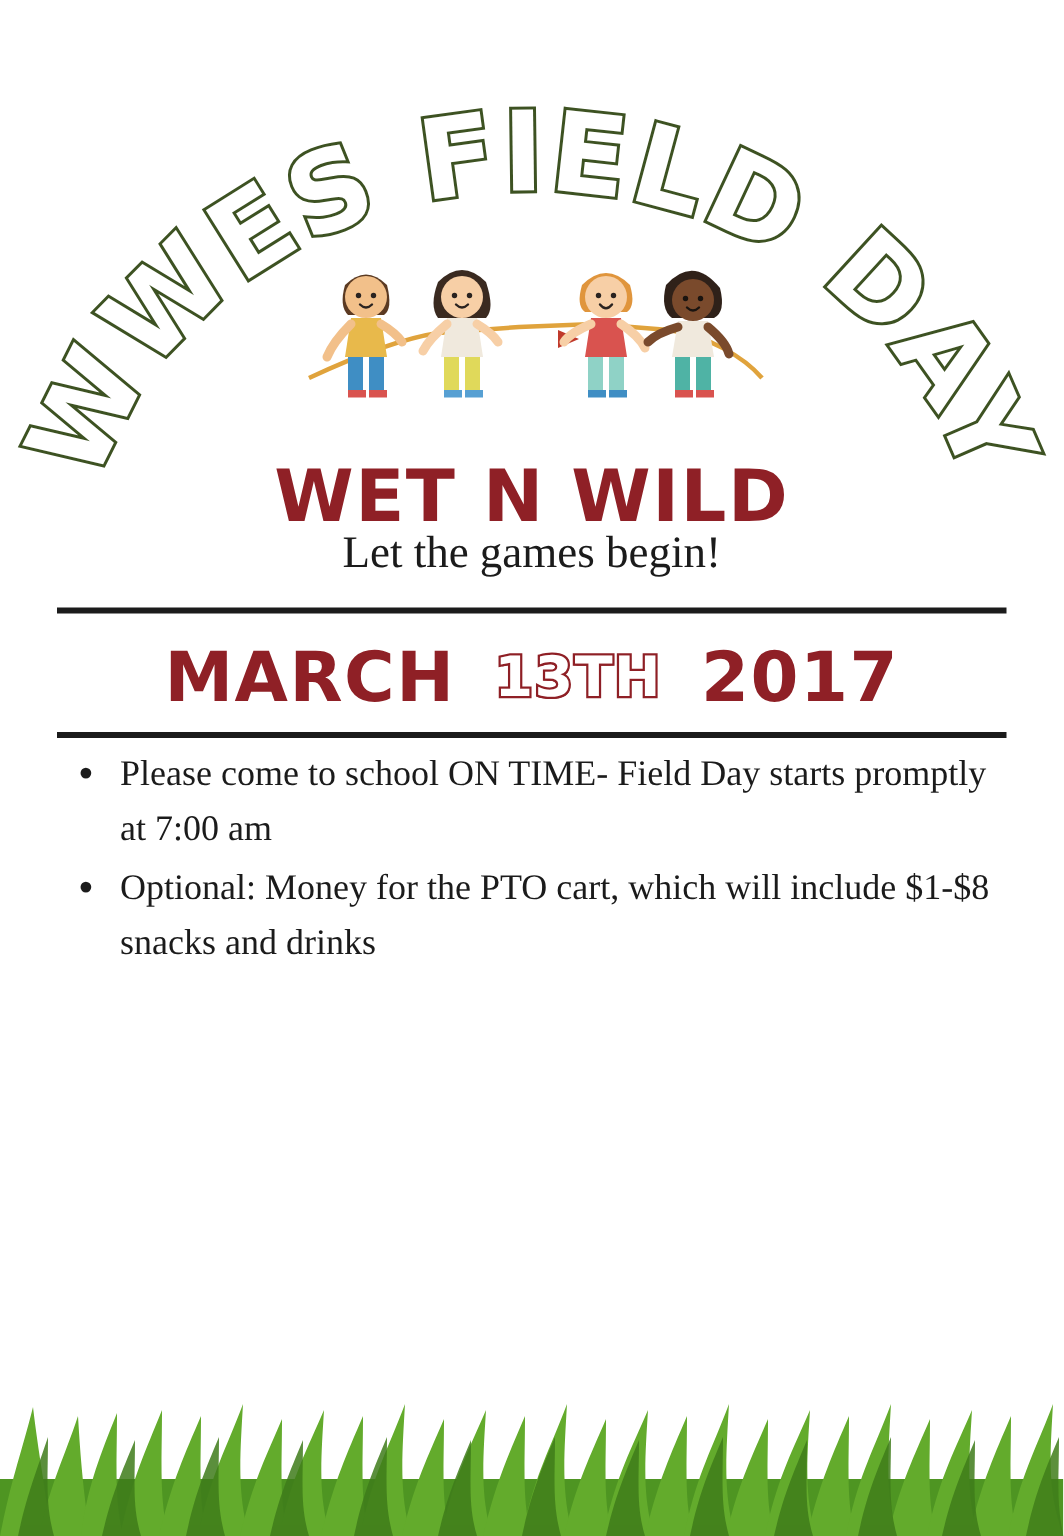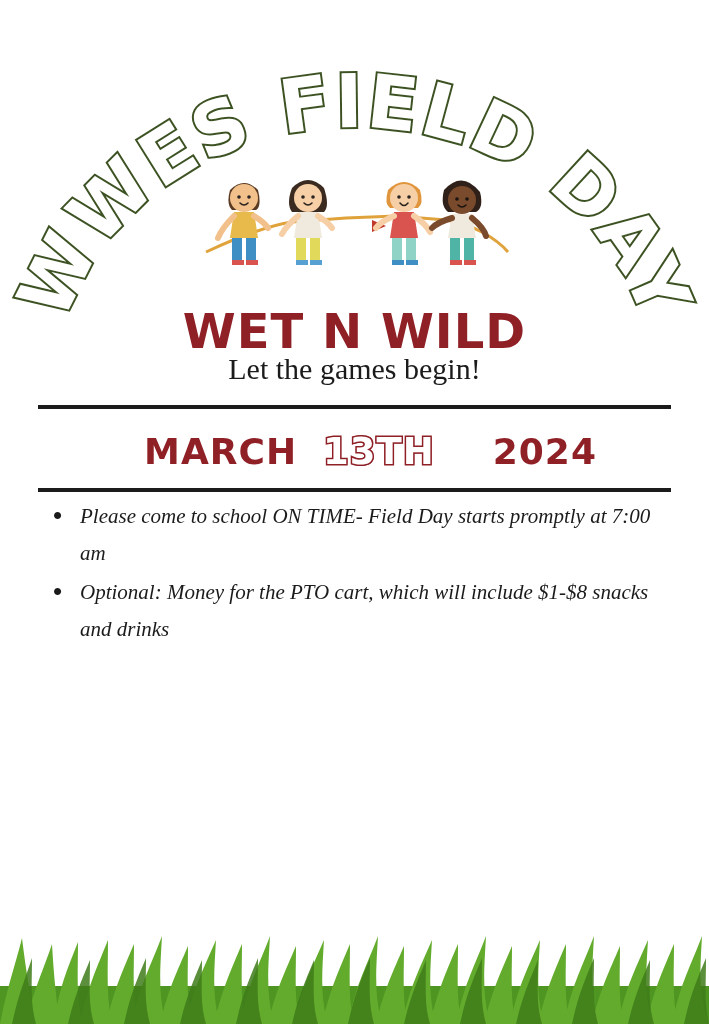--- a/index.html
+++ b/index.html
@@ -100,24 +100,23 @@
     display: flex;
     align-items: center;
     justify-content: center;
     gap: 26px;
     height: 62px;
   }
   .date-month,
   .date-year {
     font-family: "DejaVu Sans", sans-serif;
     font-weight: bold;
-    font-size: 36px;
+    font-size: 46px;
     letter-spacing: 1px;
     color: #8f2026;
-    margin-left: 32px;
   }
   .date-day {
     font-family: "DejaVu Sans", sans-serif;
     font-weight: bold;
     font-size: 37px;
     letter-spacing: 1px;
     color: #ffffff;
     -webkit-text-stroke: 3px #8f2026;
     paint-order: stroke fill;
     text-shadow:
@@ -134,25 +133,24 @@
     left: 44px;
     width: 620px;
     margin: 0;
     padding: 0;
     list-style: none;
   }
   .notes li {
     position: relative;
     padding-left: 36px;
     font-family: "Liberation Serif", serif;
-    font-size: 21px;
+    font-size: 24px;
     line-height: 37px;
     color: #1b1b1b;
     margin-bottom: 2px;
-    font-style: italic;
   }
   .notes li:before {
     content: "\2022";
     position: absolute;
     left: 8px;
     top: -1px;
     font-size: 30px;
     color: #1b1b1b;
   }
 
@@ -252,21 +250,21 @@
 
   <div class="wet-n-wild">WET N WILD</div>
   <div class="tagline">Let the games begin!</div>
 
   <div class="rule rule-top"></div>
   <div class="rule rule-bottom"></div>
 
   <div class="date-line">
     <span class="date-month">MARCH</span>
     <span class="date-day">13TH</span>
-    <span class="date-year">2024</span>
+    <span class="date-year">2017</span>
   </div>
 
   <ul class="notes">
     <li>Please come to school ON TIME- Field Day starts promptly at 7:00 am</li>
     <li>Optional: Money for the PTO cart, which will include $1-$8 snacks and drinks</li>
   </ul>
 
   <div class="grass">
     <svg viewBox="0 0 709 110" width="709" height="110" preserveAspectRatio="none" xmlns="http://www.w3.org/2000/svg">
       <rect x="0" y="72" width="709" height="38" fill="#4e9522"></rect>

